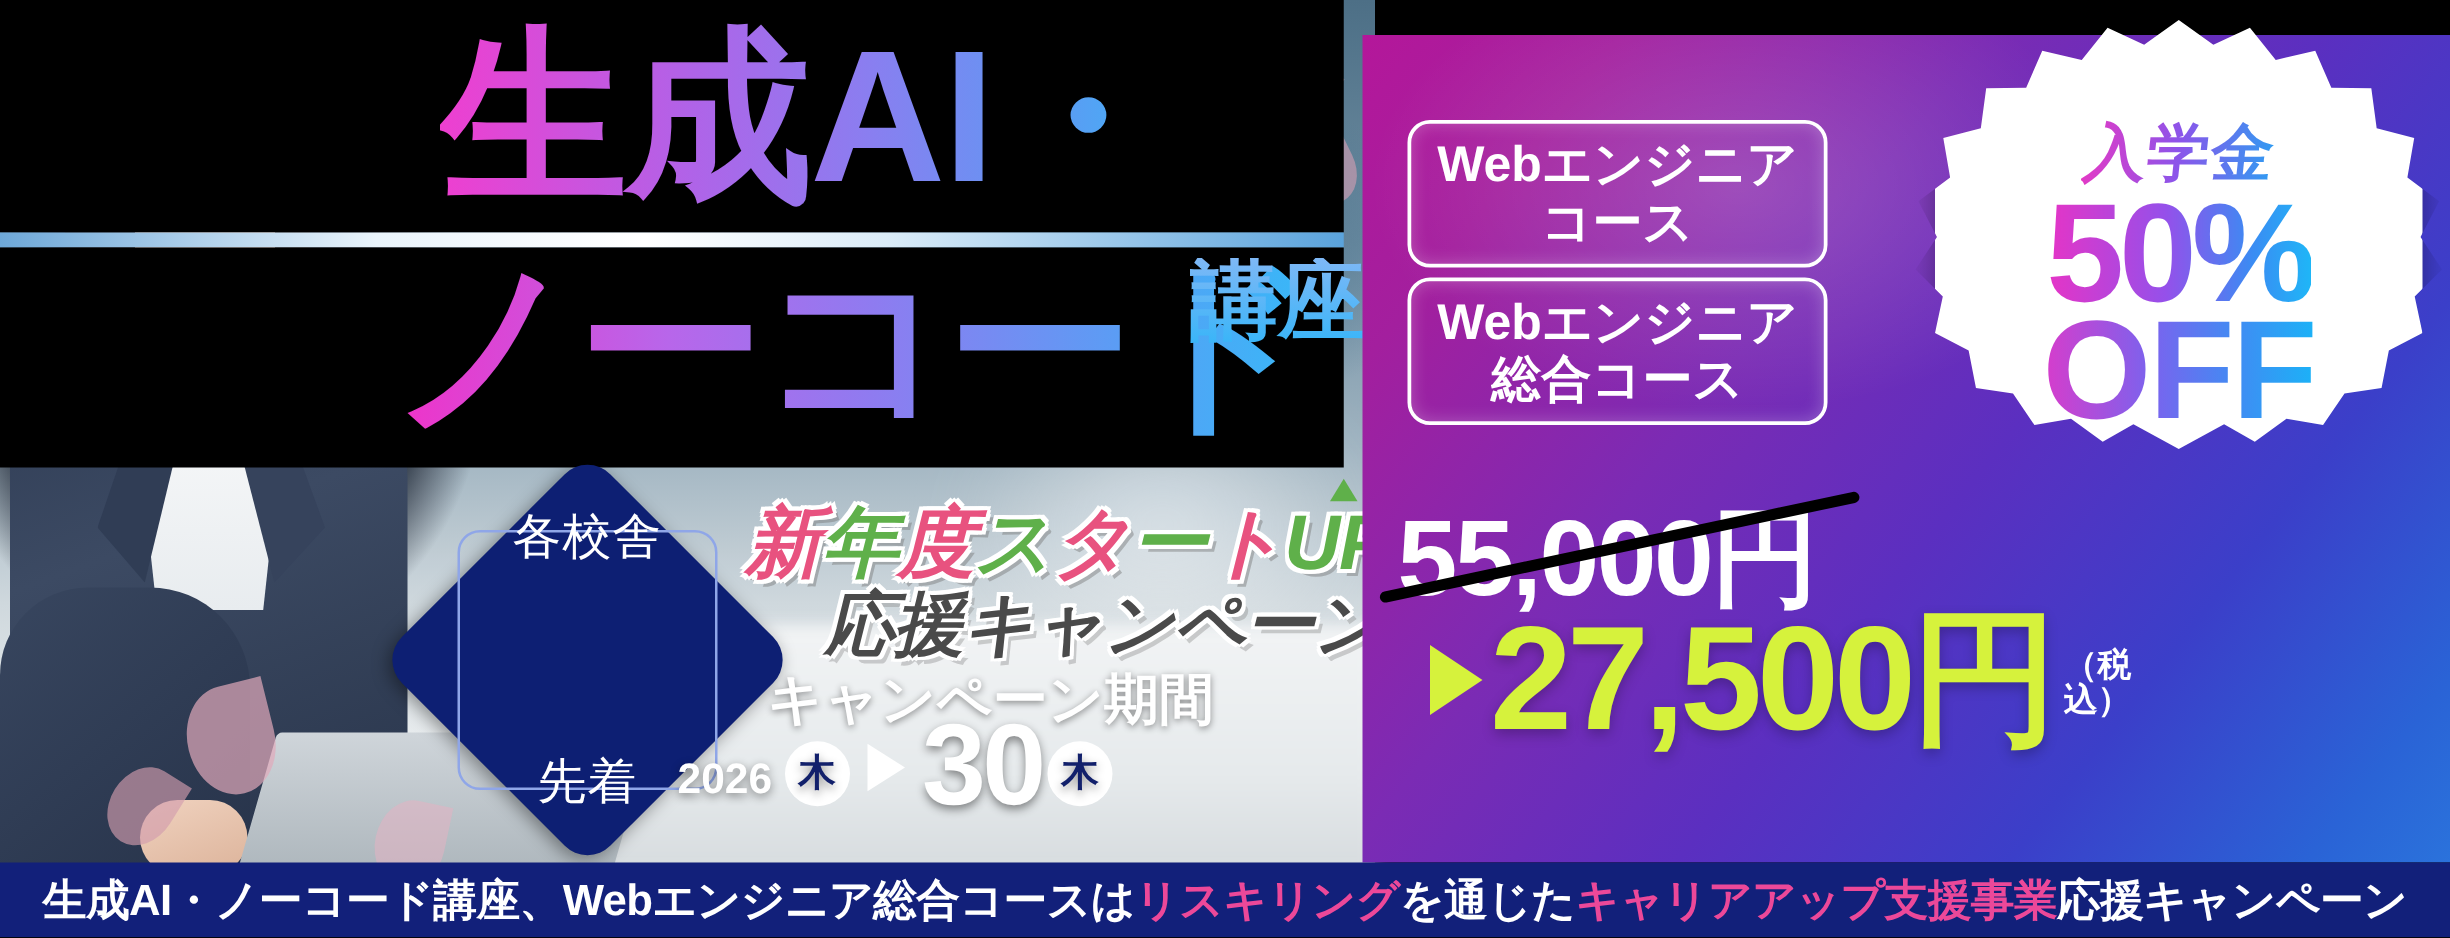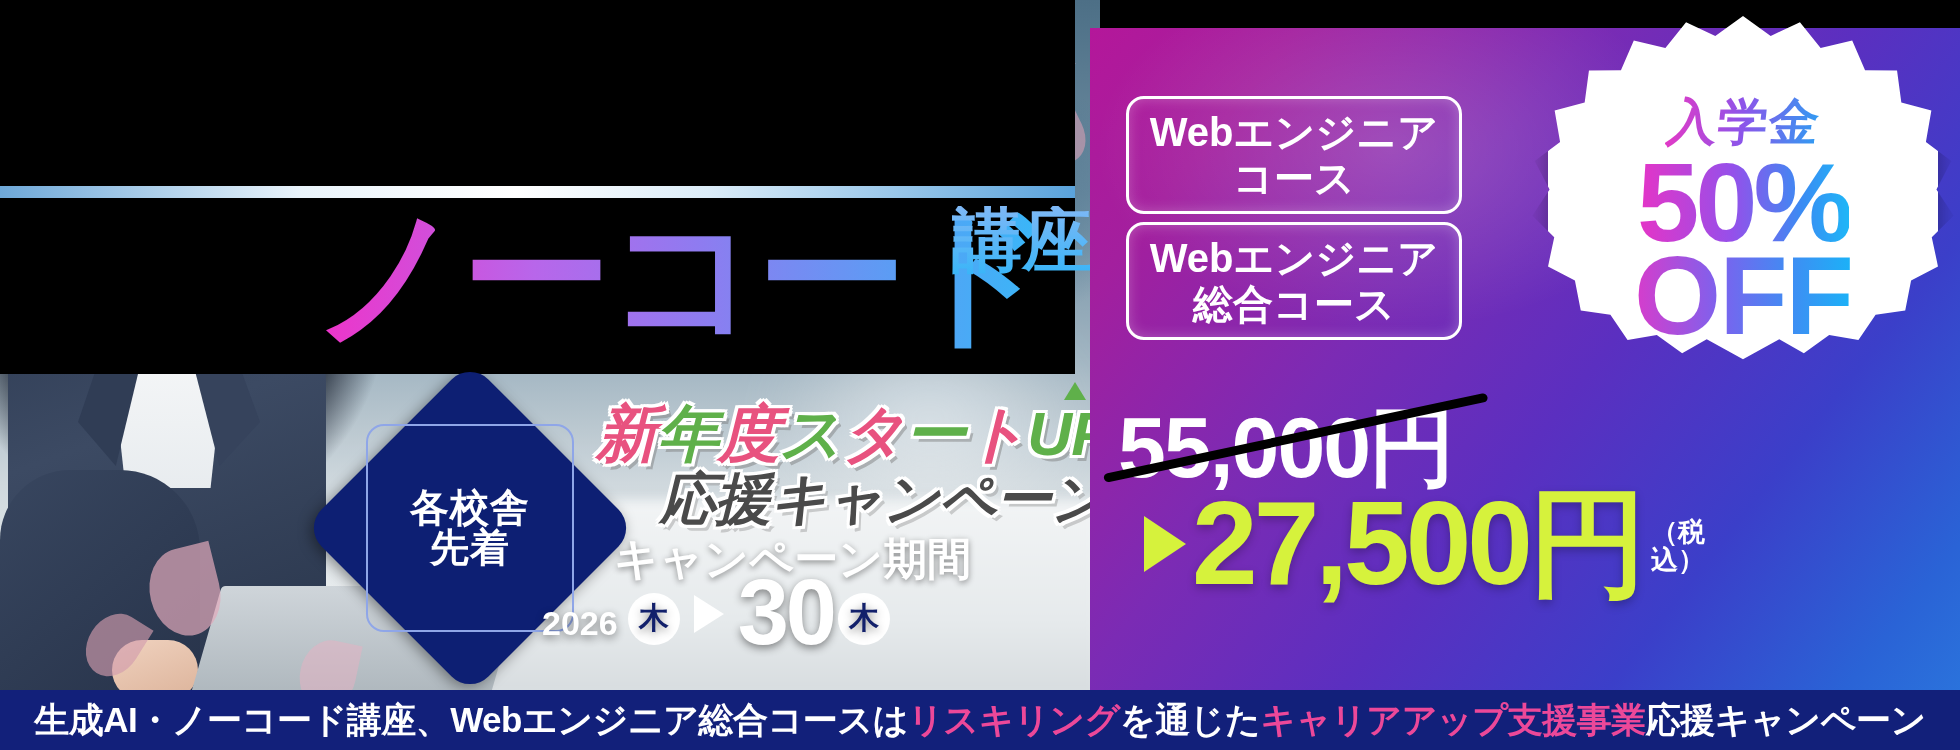--- a/index.html
+++ b/index.html
@@ -86,21 +86,21 @@
     background:linear-gradient(180deg,#7fb8f6 0%,#39b5f8 100%);
     -webkit-background-clip:text;background-clip:text;color:transparent;}
 
   
   .diamond-wrap{position:absolute;left:352px;top:410px;width:236px;height:236px;}
   .diamond{position:absolute;inset:0;background:#0d1f73;border-radius:26px;transform:rotate(45deg);
     box-shadow:0 4px 14px rgba(0,0,0,.4);}
   .diamond-inner{position:absolute;left:14px;top:14px;right:14px;bottom:14px;border:2px solid #8fa6e8;
     border-radius:18px;transform:rotate(45deg);}
   .diamond-txt{position:absolute;inset:0;display:flex;flex-direction:column;align-items:center;
-    justify-content:center;color:#fff;font-weight:700;line-height:1.02;}
+    justify-content:space-between;color:#fff;font-weight:400;line-height:1.02;}
   .d-l1{font-size:39px;letter-spacing:1px;}
   .d-l2{font-size:39px;letter-spacing:1px;}
   .d-l3{font-size:74px;color:#d6f23c;line-height:1;margin-top:-2px;}
 
   
   .camp-title{position:absolute;left:596px;top:392px;font-size:62px;font-weight:900;font-style:italic;
     white-space:nowrap;letter-spacing:-1px;
     text-shadow:3px 3px 0 #fff,-3px 3px 0 #fff,3px -3px 0 #fff,-3px -3px 0 #fff,0 3px 0 #fff,0 -3px 0 #fff,
                 3px 0 0 #fff,-3px 0 0 #fff,5px 6px 0 rgba(120,120,120,.45);}
   .camp-title span{display:inline-block;}
@@ -214,20 +214,21 @@
   <div class="petal p3"></div>
   <div class="petal p4"></div>
   <div class="petal p5"></div>
   <div class="petal p6"></div>
   <div class="petal p7"></div>
 
   <div class="title-band band1"></div>
   <div class="band-sep"></div>
   <div class="title-band band2"></div>
 
+  <div class="title-l1">生成AI・</div>
   <div class="title-l2">ノーコード</div>
   <div class="title-sub">講座</div>
 
   <div class="diamond-wrap">
     <div class="diamond">
       <div class="diamond-inner"></div>
     </div>
     <div class="diamond-txt">
       <div class="d-l1">各校舎</div>
       <div class="d-l2">先着</div>

